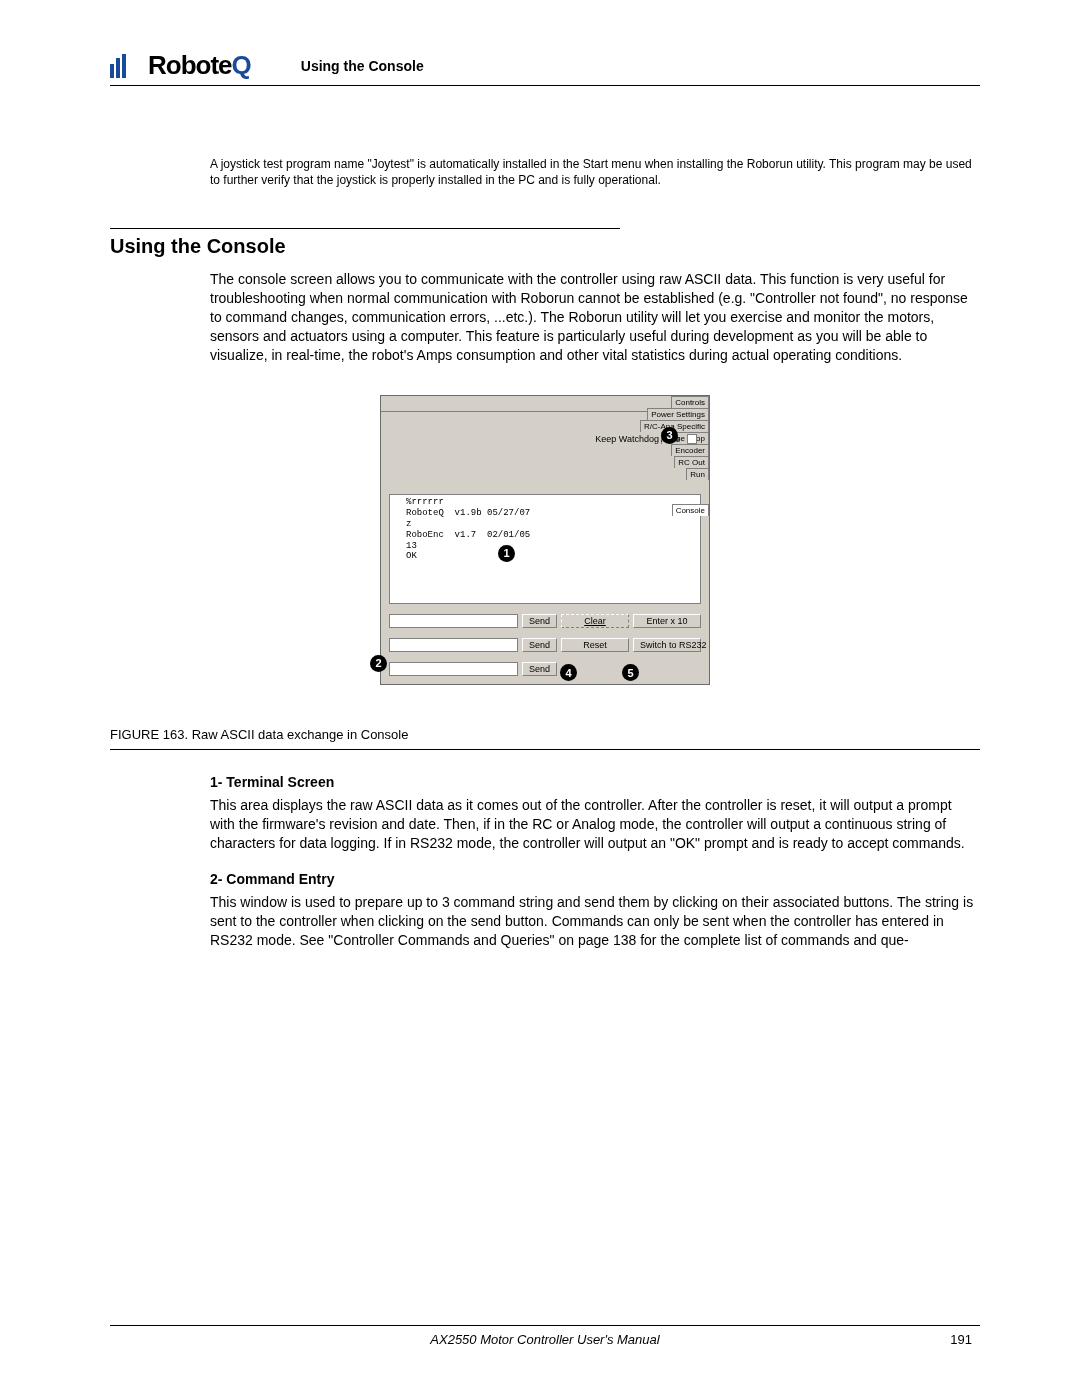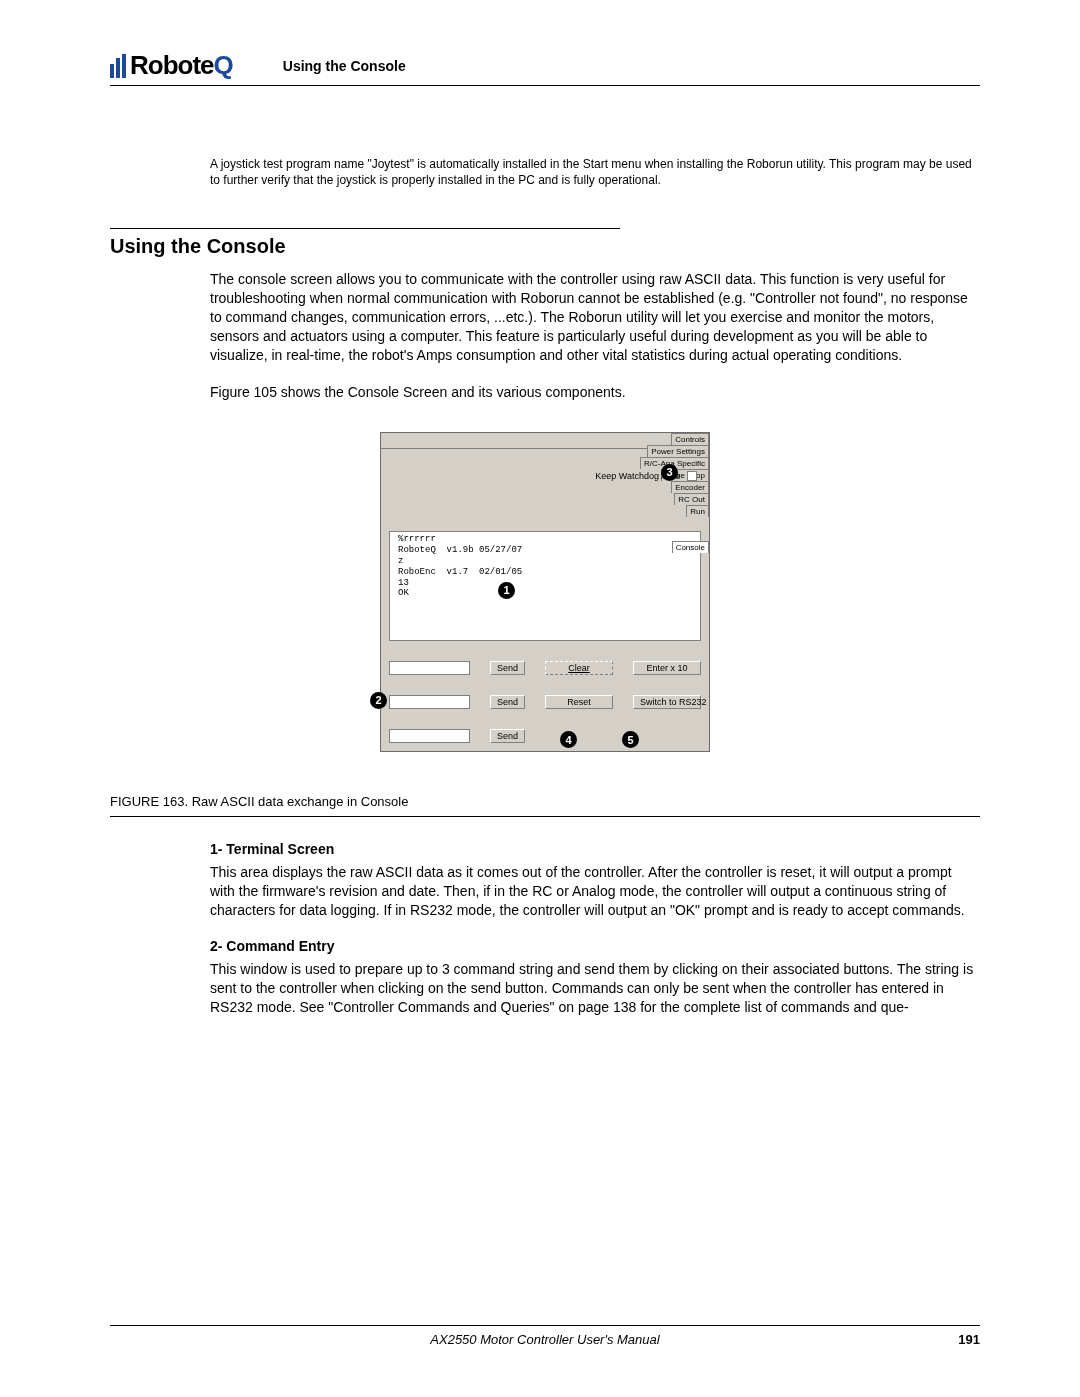--- a/index.html
+++ b/index.html
@@ -1,48 +1,48 @@
 <!DOCTYPE html>
 <html><head>
 <meta charset="utf-8">
 <style>
   * { box-sizing: border-box; margin: 0; padding: 0; }
   html, body { width: 1080px; height: 1397px; background: #fff; font-family: Arial, Helvetica, sans-serif; color: #000; }
   .page { width: 1080px; height: 1397px; position: relative; padding: 50px 100px 50px 110px; }
   .page-header { display: flex; align-items: center; gap: 50px; border-bottom: 1px solid #000; padding-bottom: 4px; font-size: 14px; font-weight: bold; }
-  .brand { display: flex; align-items: center; gap: 2px; }
+  .brand { display: flex; align-items: center; gap: 20px; }
   .brand-bars { display: flex; align-items: flex-end; height: 24px; }
   .brand-bar { display: inline-block; background: #1b4a9a; width: 4px; margin-right: 2px; }
   .brand-text { font-size: 26px; font-weight: 900; color: #000; letter-spacing: -1px; }
   .brand-text .blue { color: #1b4a9a; }
   .header-title { font-size: 14px; font-weight: bold; }
   .intro-block { margin: 70px 0 40px 100px; font-size: 12px; line-height: 1.35; }
   .section-rule { border-top: 1px solid #000; width: 510px; margin-bottom: 6px; }
   .section-heading { font-size: 20px; font-weight: bold; margin-bottom: 12px; }
   .body-text { margin-left: 100px; font-size: 14px; line-height: 1.35; margin-bottom: 18px; }
   .figure { margin: 30px auto 20px auto; width: 330px; position: relative; }
   .win { width: 330px; background: #d4d0c8; border: 1px solid #6b6b6b; font-family: Tahoma, Arial, sans-serif; font-size: 10px; }
   .tabs { display: flex; background: #d4d0c8; border-bottom: 1px solid #808080; height: 16px; align-items: flex-end; flex-direction: column; }
   .tab { font-size: 8px; padding: 1px 3px; border: 1px solid #808080; border-bottom: none; background: #d4d0c8; white-space: nowrap; }
   .tab.active { background: #fff; margin-top: 24px; }
   .win-body { padding: 8px; }
   .watchdog { text-align: right; font-size: 9px; margin: 14px 4px 6px 0; position: relative; }
   .checkbox { display: inline-block; width: 10px; height: 10px; border: 1px solid #808080; background: #fff; vertical-align: middle; margin-left: 4px; }
-  .terminal { background: #fff; border: 1px solid #808080; height: 110px; padding: 2px 8px; font-family: "Courier New", monospace; font-size: 9px; line-height: 1.2; margin-top: 50px; overflow: hidden; white-space: pre; }
-  .cmdrow { display: flex; align-items: flex-end; gap: 20px; margin-top: 20px; }
+  .terminal { background: #fff; border: 1px solid #808080; height: 110px; padding: 2px 16px; font-family: "Courier New", monospace; font-size: 9px; line-height: 1.2; margin-top: 50px; overflow: hidden; white-space: pre; }
+  .cmdrow { display: flex; align-items: flex-end; gap: 4px; margin-top: 10px; }
   .cmdinput { flex: 1 1 auto; height: 14px; background: #fff; border: 1px solid #808080; }
   .btn { background: #d4d0c8; border: 1px solid #808080; border-top-color: #fff; border-left-color: #fff; font-size: 9px; padding: 0 6px; height: 14px; line-height: 12px; cursor: pointer; white-space: nowrap; }
   .link-btn { width: 68px; text-align: center; }
   .link-btn.dotted { border-style: dashed; text-decoration: underline; }
   .callout { position: absolute; width: 17px; height: 17px; border-radius: 50%; background: #000; color: #fff; font-size: 11px; font-weight: bold; display: flex; align-items: center; justify-content: center; z-index: 10; }
   .fig-caption-wrap { border-bottom: 1px solid #000; padding-bottom: 6px; margin: 40px 0 24px 0; }
   .fig-caption { font-size: 13px; }
   .subheading { font-size: 14px; font-weight: bold; margin: 0 0 6px 100px; }
   .footer { position: absolute; bottom: 50px; left: 110px; right: 100px; border-top: 1px solid #000; padding-top: 6px; font-size: 13px; display: flex; justify-content: center; font-style: italic; text-align: center; }
-  .footer .pagenum { position: absolute; right: 0; font-style: normal; font-weight: bold; }
+  .footer .pagenum { position: absolute; right: 8px; font-style: normal; }
 </style>
 </head>
 <body>
 
 <div class="page">
 
   <div class="page-header">
     <div class="brand">
       <span class="brand-bars">
         <span class="brand-bar" style="height:14px"></span>
@@ -55,21 +55,20 @@
     </div>
     <div class="header-title">Using the Console</div>
   </div>
 
   <p class="intro-block">A joystick test program name "Joytest" is automatically installed in the Start menu when installing the Roborun utility. This program may be used to further verify that the joystick is properly installed in the PC and is fully operational.</p>
 
   <div class="section-rule"></div>
   <h2 class="section-heading">Using the Console</h2>
 
   <p class="body-text">The console screen allows you to communicate with the controller using raw ASCII data. This function is very useful for troubleshooting when normal communication with Roborun cannot be established (e.g. "Controller not found", no response to command changes, communication errors, ...etc.). The Roborun utility will let you exercise and monitor the motors, sensors and actuators using a computer. This feature is particularly useful during development as you will be able to visualize, in real-time, the robot's Amps consumption and other vital statistics during actual operating conditions.</p>
-  <p class="body-text">Figure 105 shows the Console Screen and its various components.</p>
 
   <div class="figure">
     <div class="win">
       <div class="tabs">
         <span class="tab">Controls</span>
         <span class="tab">Power Settings</span>
         <span class="tab">R/C-Ana Specific</span>
         <span class="tab">Close Loop</span>
         <span class="tab">Encoder</span>
         <span class="tab">RC Out</span>

